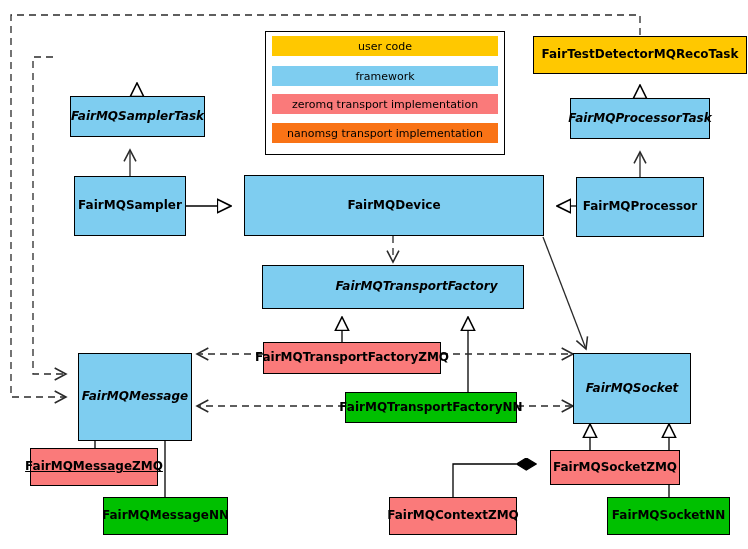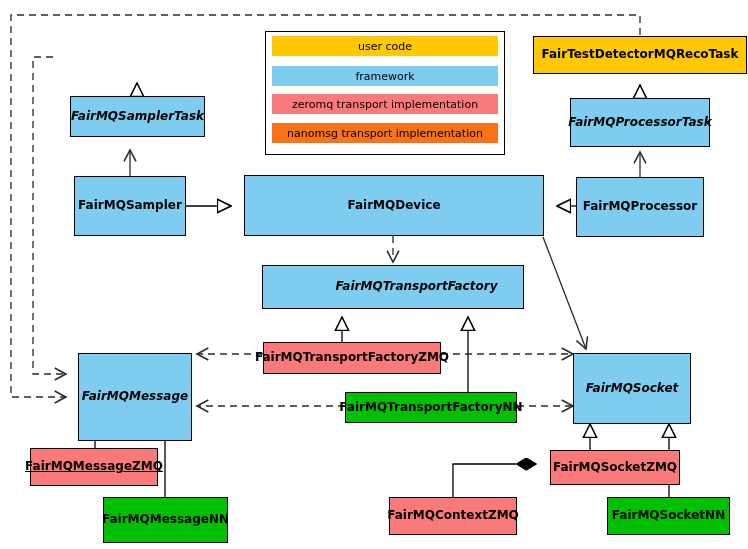--- a/index.html
+++ b/index.html
@@ -146,41 +146,41 @@
   </div>
   <div class="legend-row" style="left:272px; top:123px; width:226px; height:20px; background:#f97316;">
     <span>nanomsg transport implementation</span>
   </div>
 
 
   <div class="uml-box c-user t-bold" style="left:533px; top:36px; width:214px; height:38px;">FairTestDetectorMQRecoTask</div>
 
   <div class="uml-box c-frame t-abstract" style="left:70px; top:96px; width:135px; height:41px;text-align:center;">FairMQSamplerTask</div>
 
-  <div class="uml-box c-frame t-abstract" style="left:570px; top:98px; width:140px; height:49px;">FairMQProcessorTask</div>
+  <div class="uml-box c-frame t-abstract" style="left:570px; top:98px; width:140px; height:41px;">FairMQProcessorTask</div>
 
   <div class="uml-box c-frame t-bold" style="left:74px; top:176px; width:112px; height:60px;">FairMQSampler</div>
 
   <div class="uml-box c-frame t-bold" style="left:244px; top:175px; width:300px; height:61px;">FairMQDevice</div>
 
   <div class="uml-box c-frame t-bold" style="left:576px; top:177px; width:128px; height:60px;">FairMQProcessor</div>
 
   <div class="uml-box c-frame t-abstract" style="left:262px; top:265px; width:262px; height:44px;padding-left:47px;">FairMQTransportFactory</div>
 
   <div class="uml-box c-zmq t-bold" style="left:263px; top:342px; width:178px; height:32px;">FairMQTransportFactoryZMQ</div>
 
   <div class="uml-box c-nn t-bold" style="left:345px; top:392px; width:172px; height:31px;">FairMQTransportFactoryNN</div>
 
   <div class="uml-box c-frame t-abstract" style="left:78px; top:353px; width:114px; height:88px;">FairMQMessage</div>
 
   <div class="uml-box c-frame t-abstract" style="left:573px; top:353px; width:118px; height:71px;">FairMQSocket</div>
 
   <div class="uml-box c-zmq t-bold" style="left:30px; top:448px; width:128px; height:38px;text-decoration:underline;">FairMQMessageZMQ</div>
 
-  <div class="uml-box c-nn t-bold" style="left:103px; top:497px; width:125px; height:46px;">FairMQMessageNN</div>
+  <div class="uml-box c-nn t-bold" style="left:103px; top:497px; width:125px; height:38px;">FairMQMessageNN</div>
 
   <div class="uml-box c-zmq t-bold" style="left:550px; top:450px; width:130px; height:35px;">FairMQSocketZMQ</div>
 
   <div class="uml-box c-nn t-bold" style="left:607px; top:497px; width:123px; height:38px;">FairMQSocketNN</div>
 
   <div class="uml-box c-zmq t-bold" style="left:389px; top:497px; width:128px; height:38px;">FairMQContextZMQ</div>
 
 </div>
 
 </body></html>

